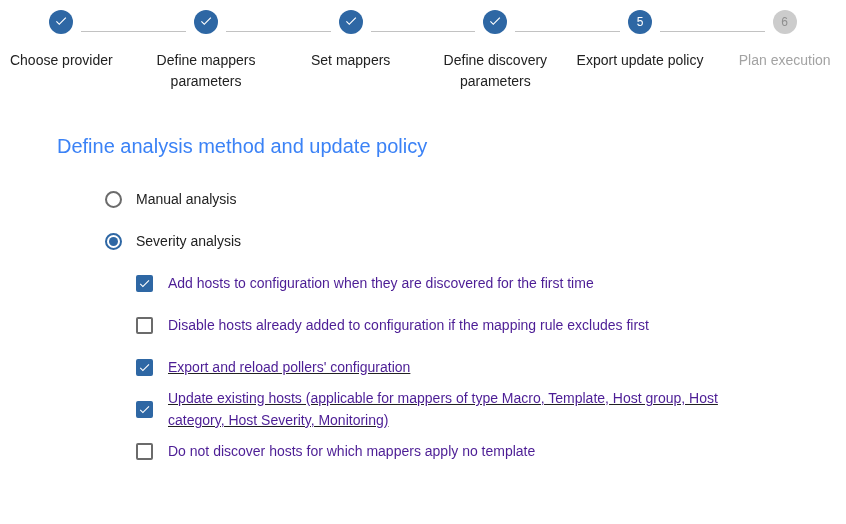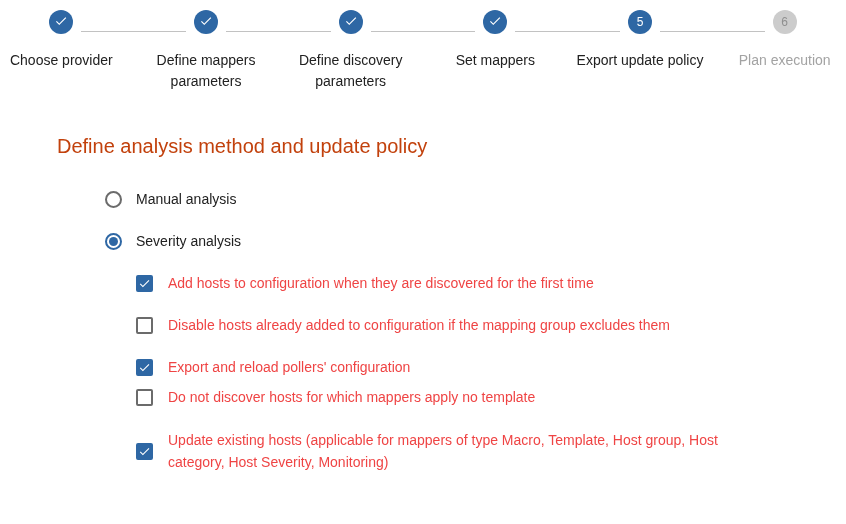--- a/index.html
+++ b/index.html
@@ -23,51 +23,51 @@
   .step.pending .step-icon { background: #cccccc; color: #8f8f8f; }
   .step-label {
     margin-top: 16px; font-size: 14px; line-height: 21px; color: #212121;
     padding: 0 2px;
   }
   .step.pending .step-label { color: #a3a3a3; }
 
   
   .page-title {
     margin: 43px 0 0 57px;
-    font-size: 20px; font-weight: 400; line-height: 23px; color: #c2410c;
+    font-size: 20px; font-weight: 400; line-height: 23px; color: #3b82f6;
   }
 
   
   .radio-group { margin: 31px 0 0 105px; }
   .radio-row { display: flex; align-items: center; height: 20px; margin-bottom: 22px; cursor: pointer; text-align: center; }
   .radio {
     width: 17px; height: 17px; flex: none;
     border: 2px solid #6b6b6b; border-radius: 50%;
     margin-right: 14px; position: relative; background: #ffffff;
   }
   .radio-row.selected .radio { border-color: #2e67a4; }
   .radio-row.selected .radio::after {
     content: ""; position: absolute; left: 2px; top: 2px; right: 2px; bottom: 2px;
     background: #2e67a4; border-radius: 50%;
   }
   .radio-label { font-size: 14px; line-height: 20px; color: #212121; }
 
   
   .checkbox-group { margin: 22px 0 0 136px; }
   .cbx-row { display: flex; align-items: center; margin-bottom: 22px; cursor: pointer; }
-  .cbx-row.tight { margin-bottom: 10px; }
+  .cbx-row.tight { margin-bottom: 10px; text-decoration: underline; }
   .cbx {
     width: 17px; height: 17px; flex: none;
     border: 2px solid #6b6b6b; border-radius: 2px; background: #ffffff;
     margin-right: 15px; display: flex; align-items: center; justify-content: center;
   }
   .cbx svg { display: none; }
   .cbx-row.checked .cbx { background: #2e67a4; border-color: #2e67a4; }
   .cbx-row.checked .cbx svg { display: block; }
-  .cbx-label { font-size: 14px; line-height: 20px; color: #ef4444; max-width: 560px; }
+  .cbx-label { font-size: 14px; line-height: 20px; color: #4c1d95; max-width: 560px; }
   .cbx-row.twoline .cbx-label { line-height: 22px; }
 </style>
 </head>
 <body>
 
 <div class="stepper">
 
   <div class="step">
     <div class="step-icon">
       <span><svg width="14" height="14" viewBox="0 0 24 24">
@@ -87,31 +87,31 @@
     <div class="step-label">Define mappers parameters</div>
   </div>
 
   <div class="step">
     <div class="step-connector"></div>
     <div class="step-icon">
       <span><svg width="14" height="14" viewBox="0 0 24 24">
             <path fill="#ffffff" d="M9 16.17 4.83 12l-1.42 1.41L9 19 21 7l-1.41-1.41z"></path>
           </svg></span>
     </div>
-    <div class="step-label">Define discovery parameters</div>
+    <div class="step-label">Set mappers</div>
   </div>
 
   <div class="step">
     <div class="step-connector"></div>
     <div class="step-icon">
       <span><svg width="14" height="14" viewBox="0 0 24 24">
             <path fill="#ffffff" d="M9 16.17 4.83 12l-1.42 1.41L9 19 21 7l-1.41-1.41z"></path>
           </svg></span>
     </div>
-    <div class="step-label">Set mappers</div>
+    <div class="step-label">Define discovery parameters</div>
   </div>
 
   <div class="step active">
     <div class="step-connector"></div>
     <div class="step-icon">
       <span>5</span>
     </div>
     <div class="step-label">Export update policy</div>
   </div>
 
@@ -147,40 +147,40 @@
     <span class="cbx">
         <svg width="13" height="13" viewBox="0 0 24 24">
           <path fill="#ffffff" d="M9 16.17 4.83 12l-1.42 1.41L9 19 21 7l-1.41-1.41z"></path>
         </svg>
       </span>
     <span class="cbx-label">Add hosts to configuration when they are discovered for the first time</span>
   </div>
 
   <div class="cbx-row">
     <span class="cbx"></span>
-    <span class="cbx-label">Disable hosts already added to configuration if the mapping group excludes them</span>
+    <span class="cbx-label">Disable hosts already added to configuration if the mapping rule excludes first</span>
   </div>
 
 
   <div class="cbx-row tight checked">
     <span class="cbx">
         <svg width="13" height="13" viewBox="0 0 24 24">
           <path fill="#ffffff" d="M9 16.17 4.83 12l-1.42 1.41L9 19 21 7l-1.41-1.41z"></path>
         </svg>
       </span>
     <span class="cbx-label">Export and reload pollers' configuration</span>
   </div>
 
-  <div class="cbx-row">
-    <span class="cbx"></span>
-    <span class="cbx-label">Do not discover hosts for which mappers apply no template</span>
-  </div>
-
   <div class="cbx-row tight twoline checked">
     <span class="cbx">
         <svg width="13" height="13" viewBox="0 0 24 24">
           <path fill="#ffffff" d="M9 16.17 4.83 12l-1.42 1.41L9 19 21 7l-1.41-1.41z"></path>
         </svg>
       </span>
     <span class="cbx-label">Update existing hosts (applicable for mappers of type Macro, Template, Host group, Host category, Host Severity, Monitoring)</span>
   </div>
 
+  <div class="cbx-row">
+    <span class="cbx"></span>
+    <span class="cbx-label">Do not discover hosts for which mappers apply no template</span>
+  </div>
+
 </div>
 
 </body></html>

